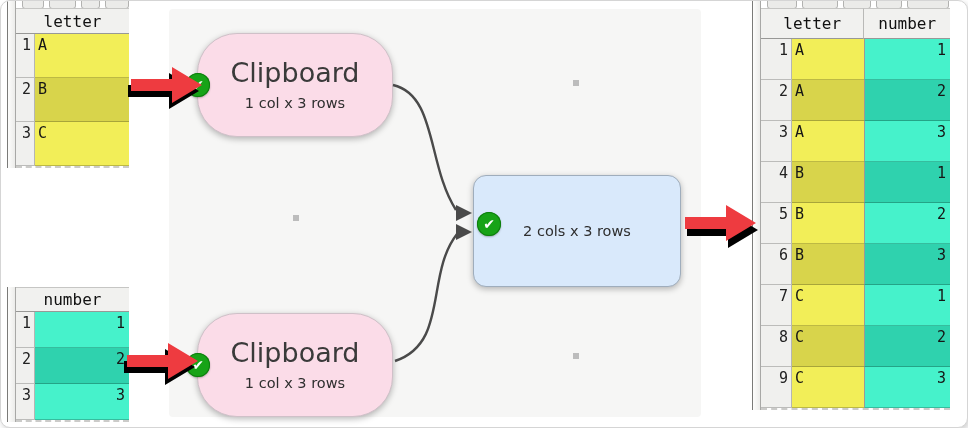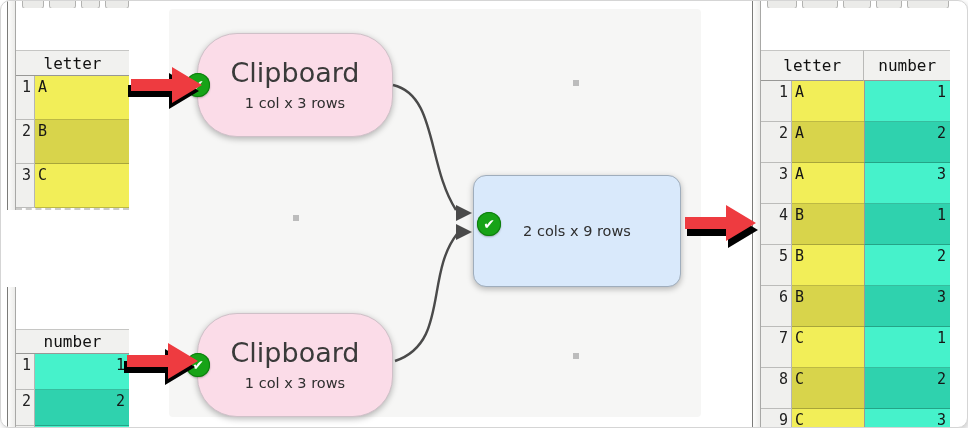--- a/index.html
+++ b/index.html
@@ -28,21 +28,21 @@
          box-shadow:inset 0 0 0 1px #0e7d0e, 0 1px 2px rgba(0,0,0,.3);}
 
   
   .panel{position:absolute;display:flex;}
   .vsplit{width:7px;background:linear-gradient(90deg,#fdfdfc,#ececea);
           border-left:1px solid #7a7a78;border-right:1px solid #a8a8a6;}
   .tbl{display:flex;flex-direction:column;font-family:"DejaVu Sans Mono",monospace;}
   .stubs{display:flex;gap:5px;height:7px;overflow:hidden;padding-left:6px;}
   .stub{height:14px;margin-top:-8px;background:#eceup;background:#ebebe9;
         border:1px solid #b2b2b0;border-radius:3px;}
-  .hrow{display:flex;margin-top:42px;}
+  .hrow{display:flex;}
   .hcell{background:#f1f1ef;border-top:1px solid #c6c6c4;border-bottom:1px solid #98989а;
          border-bottom:1px solid #989896;color:#111;display:flex;align-items:center;
          justify-content:center;}
   .hcell + .hcell{border-left:1px solid #b9b9b7;}
   .trow{display:flex;}
   .rownum{background:#f0f0ee;border-bottom:1px solid #bcbcba;border-right:1px solid #b5b5b3;
           color:#222;text-align:right;padding:2px 3px 0 0;box-sizing:border-box;}
   .cell{border-bottom:1px solid rgba(0,0,0,.22);color:#161616;padding:2px 4px 0 3px;
         box-sizing:border-box;}
   .cell.yellow{background:var(--letter-cell);}
@@ -103,21 +103,21 @@
     <div class="badge" style="left:-12px;top:39px;">✔</div>
   </div>
 
   <div class="node node-pink" style="left:196px;top:312px;">
     <div class="node-title">Clipboard</div>
     <div class="node-sub">1 col x 3 rows</div>
     <div class="badge" style="left:-12px;top:39px;">✔</div>
   </div>
 
   <div class="node node-blue" style="left:472px;top:174px;">
-    <div class="node-sub">2 cols x 9 rows</div>
+    <div class="node-sub">2 cols x 3 rows</div>
     <div class="badge" style="left:3px;top:36px;">✔</div>
   </div>
 
   <div class="panel p-lt">
     <div class="vsplit"></div>
     <div class="tbl">
       <div class="stubs">
         <div class="stub" style="width:24px"></div>
         <div class="stub" style="width:30px"></div>
         <div class="stub" style="width:20px"></div>

